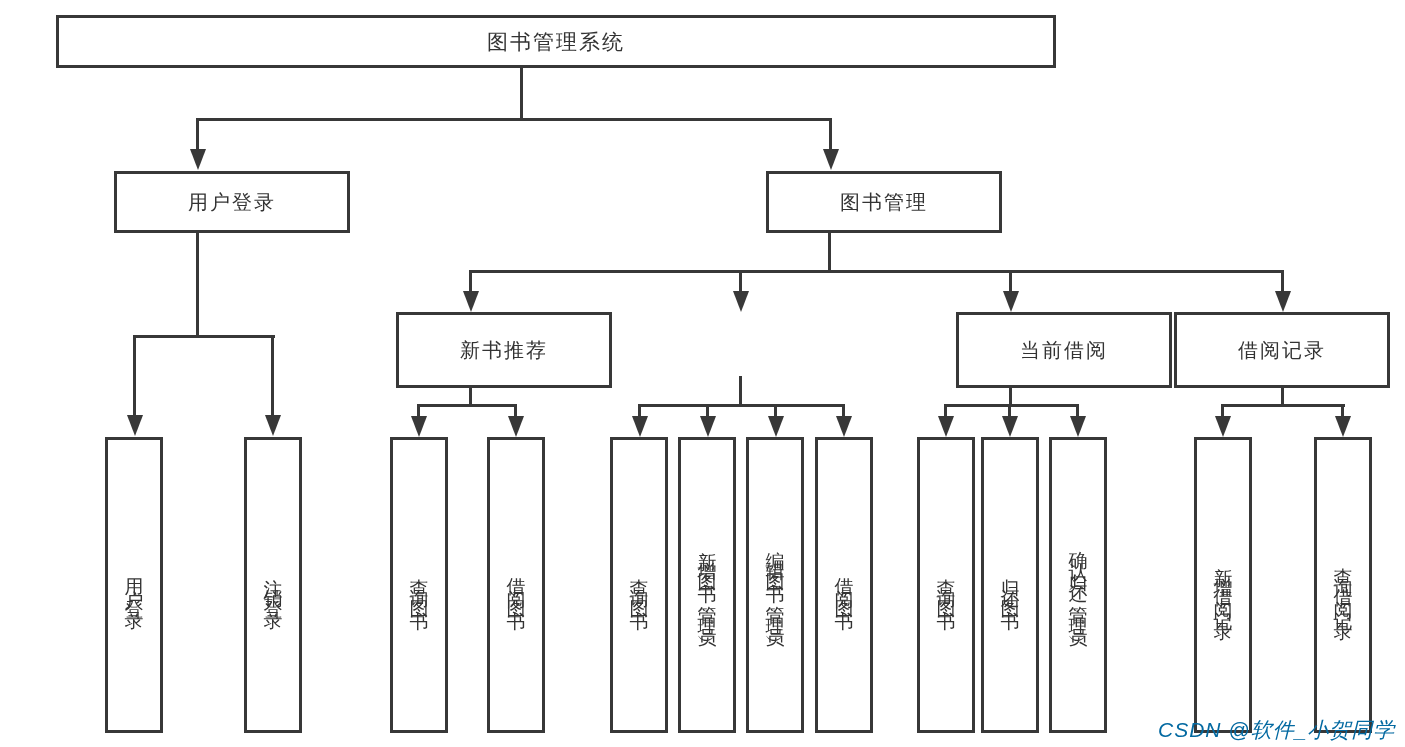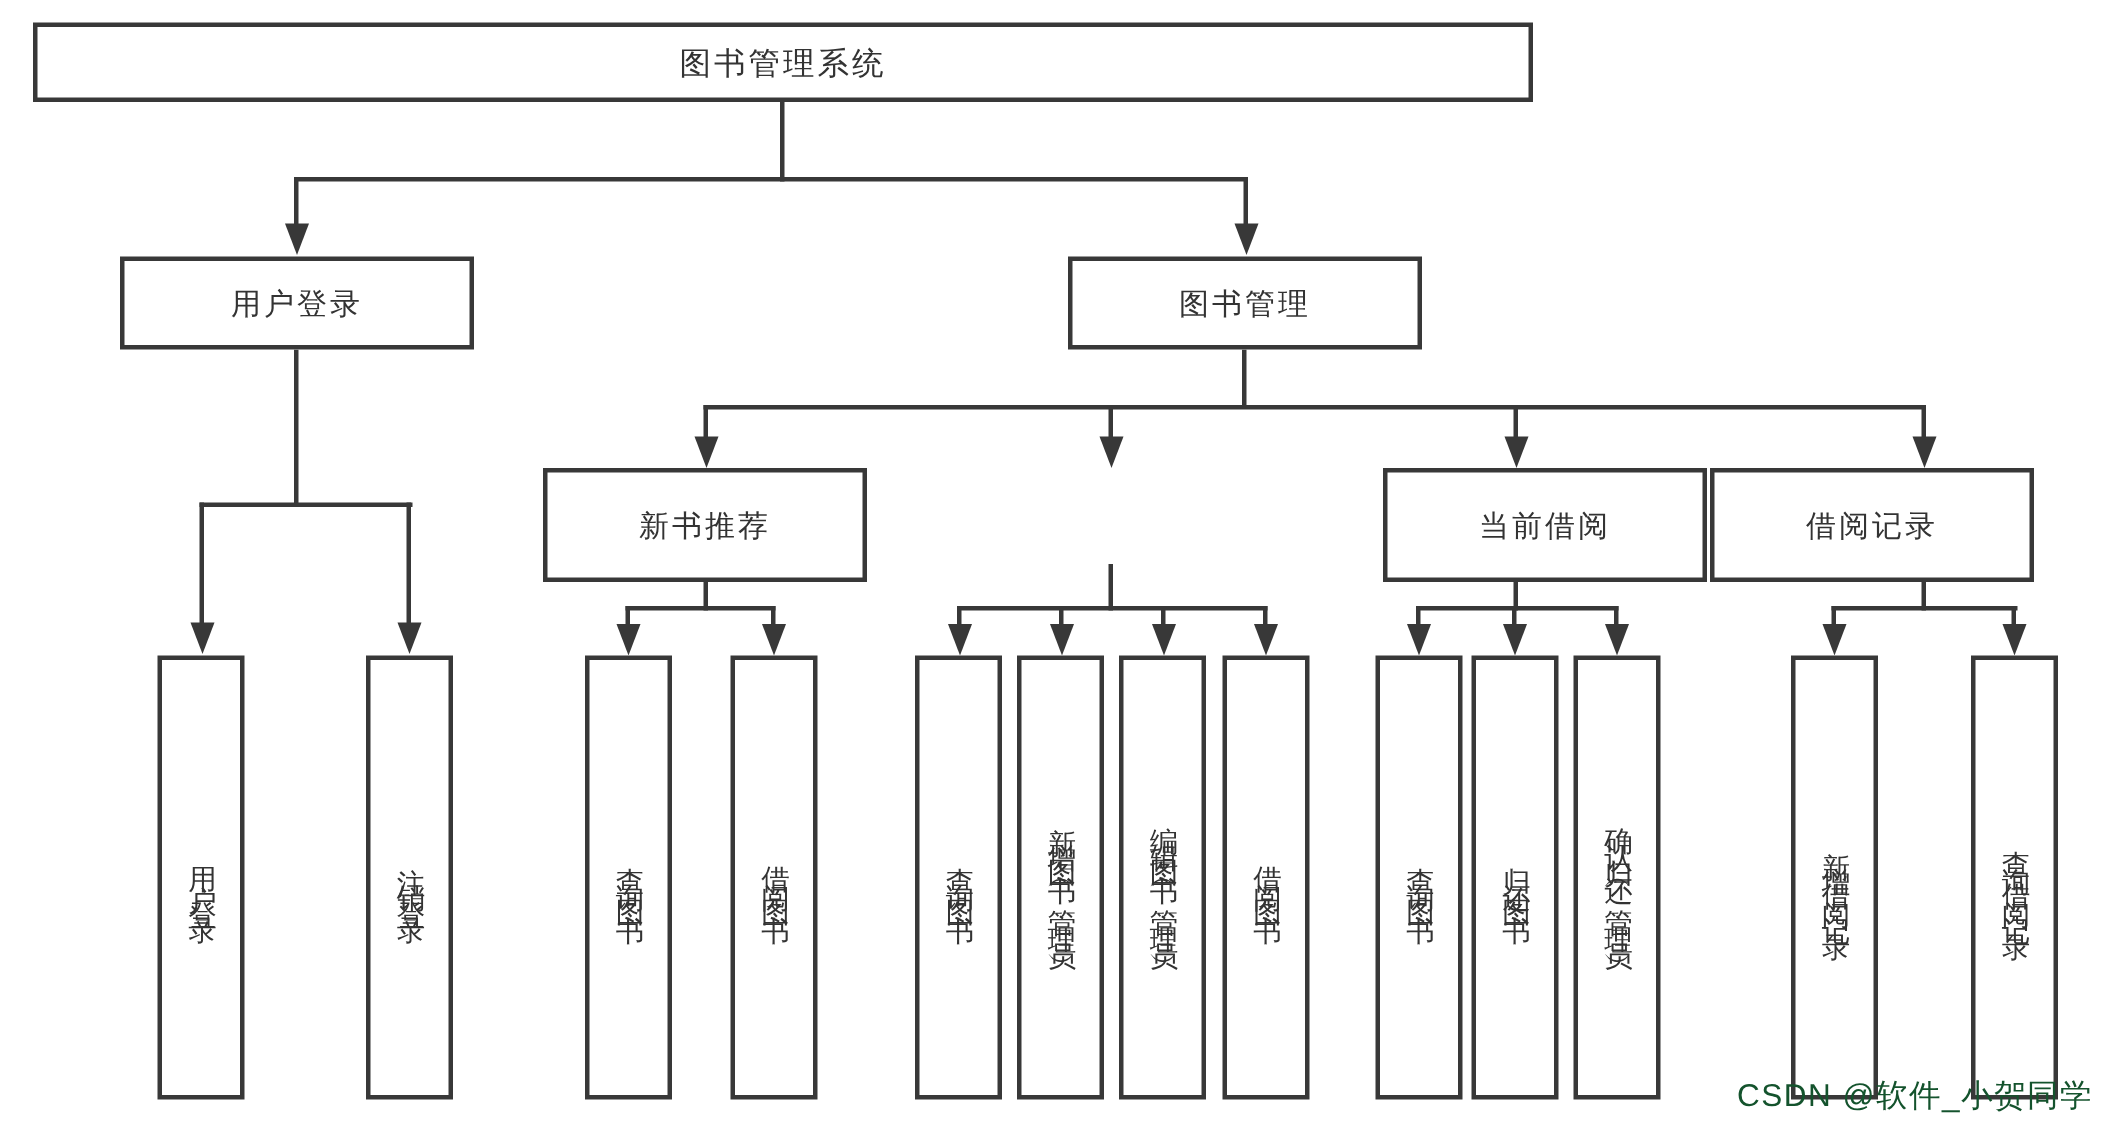--- a/index.html
+++ b/index.html
@@ -16,33 +16,34 @@
   }
 
   
   .node {
     position: absolute;
     border: 3px solid #383838;
     background: #ffffff;
     display: flex;
     align-items: center;
     justify-content: center;
+    margin-left: 34px;
   }
   .node .hlabel {
     font-size: 20px;
     letter-spacing: 2px;
     color: #333333;
     white-space: nowrap;
   }
   .node-root  { left: 22px;   top: 15px;  width: 1000px; height: 53px; }
   .node-root .hlabel { font-size: 21px; }
 
   .lvl2 { top: 171px; width: 236px; height: 62px; }
   .node-user-login    { left: 80px; }
-  .node-book-mgmt     { left: 712px; text-align: right; }
+  .node-book-mgmt     { left: 732px; text-align: right; }
 
   .lvl3 { top: 312px; width: 216px; height: 76px; }
   .node-new-book      { left: 362px; }
   .node-book-borrow   { left: 632px; }
   .node-current-borrow{ left: 922px; }
   .node-borrow-record { left: 1140px; }
 
   
   .leaf {
     position: absolute;
@@ -77,23 +78,24 @@
     border-right: 8px solid transparent;
     border-top: 21px solid #383838;
   }
 
   .watermark {
     position: absolute;
     left: 1158px;
     top: 716px;
     font-size: 21px;
     letter-spacing: 1px;
-    color: #14532d;
+    color: #0369a1;
     white-space: nowrap;
     z-index: 5;
+    font-style: italic;
   }
 </style>
 </head>
 <body>
 
 <div class="canvas">
 
   <div class="line" style="left:520px; top:68px;  width:3px;   height:53px;"></div>
   <div class="line" style="left:196px; top:118px; width:636px; height:3px;"></div>
   <div class="line" style="left:196px; top:118px; width:3px;   height:34px;"></div>

